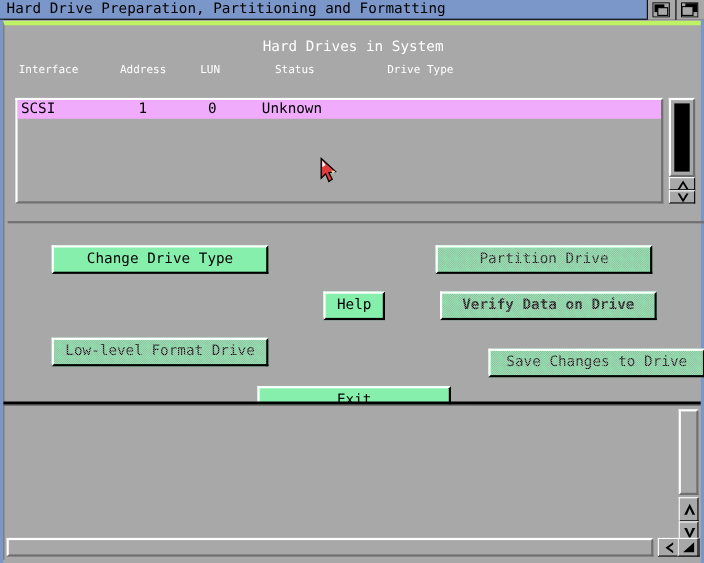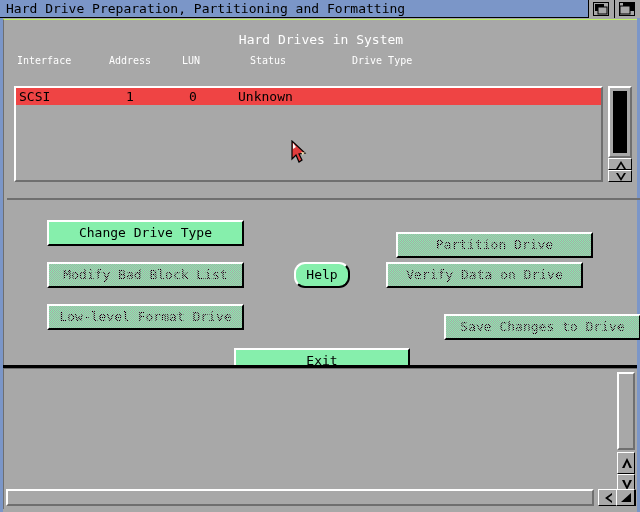--- a/index.html
+++ b/index.html
@@ -34,21 +34,21 @@
   .tgad svg{position:absolute;left:4px;top:2px;}
 
   
   .wborder-l{position:absolute;left:0;top:18px;width:3px;height:494px;background:#7b96c8;}
   .wborder-r{position:absolute;right:0;top:18px;width:3px;height:494px;background:#7b96c8;}
 
   
   .panel-top{
     position:absolute;left:3px;top:19px;width:634px;height:346px;
     background:#a8a8a8;
-    border-top:1px solid #bef264;
+    border-top:4px solid #bef264;
     border-left:1px solid #6f6f6f;
     box-sizing:border-box;
     padding-left:24px;
   }
   .panel-divider{position:absolute;left:3px;top:365px;width:634px;height:3px;background:#000;}
 
   .list-title{
     position:absolute;left:0;top:12px;width:634px;text-align:center;
     font-size:13px;color:#fff;line-height:15px;
   }
@@ -68,21 +68,21 @@
     position:absolute;left:10px;top:66px;width:589px;height:96px;
     background:#a8a8a8;
     border:2px solid #fff;
     border-right-color:#6f6f6f;border-bottom-color:#6f6f6f;
     box-sizing:border-box;
   }
   .listbox .inner{position:relative;width:100%;height:100%;overflow:hidden;}
   .row{
     position:relative;height:17px;font-size:13px;line-height:17px;color:#000;
   }
-  .row.sel{background:#ef4444;}
+  .row.sel{background:#f0abfc;}
   .row span{position:absolute;white-space:nowrap;}
   .c-iface{left:3px;}
   .c-addr{left:110px;}
   .c-lun{left:173px;}
   .c-status{left:222px;}
   .c-dtype{left:345px;}
 
   
   .sbar{
     position:absolute;left:604px;top:66px;width:24px;height:96px;
@@ -127,23 +127,23 @@
       linear-gradient(45deg,#a8a8a8 25%,transparent 25%,transparent 75%,#a8a8a8 75%);
     background-size:2px 2px;
     background-position:0 0,1px 1px;
     background-color:transparent;
     pointer-events:none;
   }
 
   #btn-change-drive-type{left:43px;top:200px;width:197px;height:26px;}
   #btn-modify-bad-block{left:43px;top:242px;width:197px;height:26px;}
   #btn-low-level-format{left:43px;top:284px;width:197px;height:26px;}
-  #btn-help{left:290px;top:242px;width:56px;height:26px;border-radius:11px;}
-  #btn-partition-drive{left:392px;top:212px;width:197px;height:26px;}
-  #btn-verify-data{left:382px;top:242px;width:197px;height:26px;}
+  #btn-help{left:290px;top:242px;width:56px;height:26px;}
+  #btn-partition-drive{left:392px;top:200px;width:197px;height:26px;}
+  #btn-verify-data{left:396px;top:242px;width:197px;height:26px;font-weight:bold;}
   #btn-save-changes{left:392px;top:294px;width:197px;height:26px;margin-left:48px;}
   #btn-exit{left:230px;top:328px;width:176px;height:26px;}
 
   
   .cursor{position:absolute;left:286px;top:120px;width:20px;height:26px;}
 
   
   .panel-bottom{
     position:absolute;left:3px;top:368px;width:634px;height:141px;
     background:#a8a8a8;
@@ -254,21 +254,20 @@
         <div class="arrowbtn dn">
           <svg width="12" height="10" viewBox="0 0 12 10">
             <path d="M6 9 L1 1 L3 1 L6 6 L9 1 L11 1 Z" fill="#000"></path>
           </svg>
         </div>
       </div>
 
       <div class="sep-line"></div>
 
       <div class="btn" id="btn-change-drive-type">Change Drive Type</div>
-      <div class="btn ghost" id="btn-modify-bad-block">Modify Bad Block List</div>
       <div class="btn ghost" id="btn-low-level-format">Low-level Format Drive</div>
       <div class="btn" id="btn-help">Help</div>
       <div class="btn ghost" id="btn-partition-drive">Partition Drive</div>
       <div class="btn ghost" id="btn-verify-data">Verify Data on Drive</div>
       <div class="btn ghost" id="btn-save-changes">Save Changes to Drive</div>
       <div class="btn" id="btn-exit">Exit</div>
 
       <div class="cursor">
         <svg width="20" height="26" viewBox="0 0 20 26">
           <path d="M2 1 L2 19 L6 15 L9 22 L12 20 L9 14 L15 13 Z" fill="#e03c3c" stroke="#000" stroke-width="1.2" stroke-linejoin="miter"></path>

